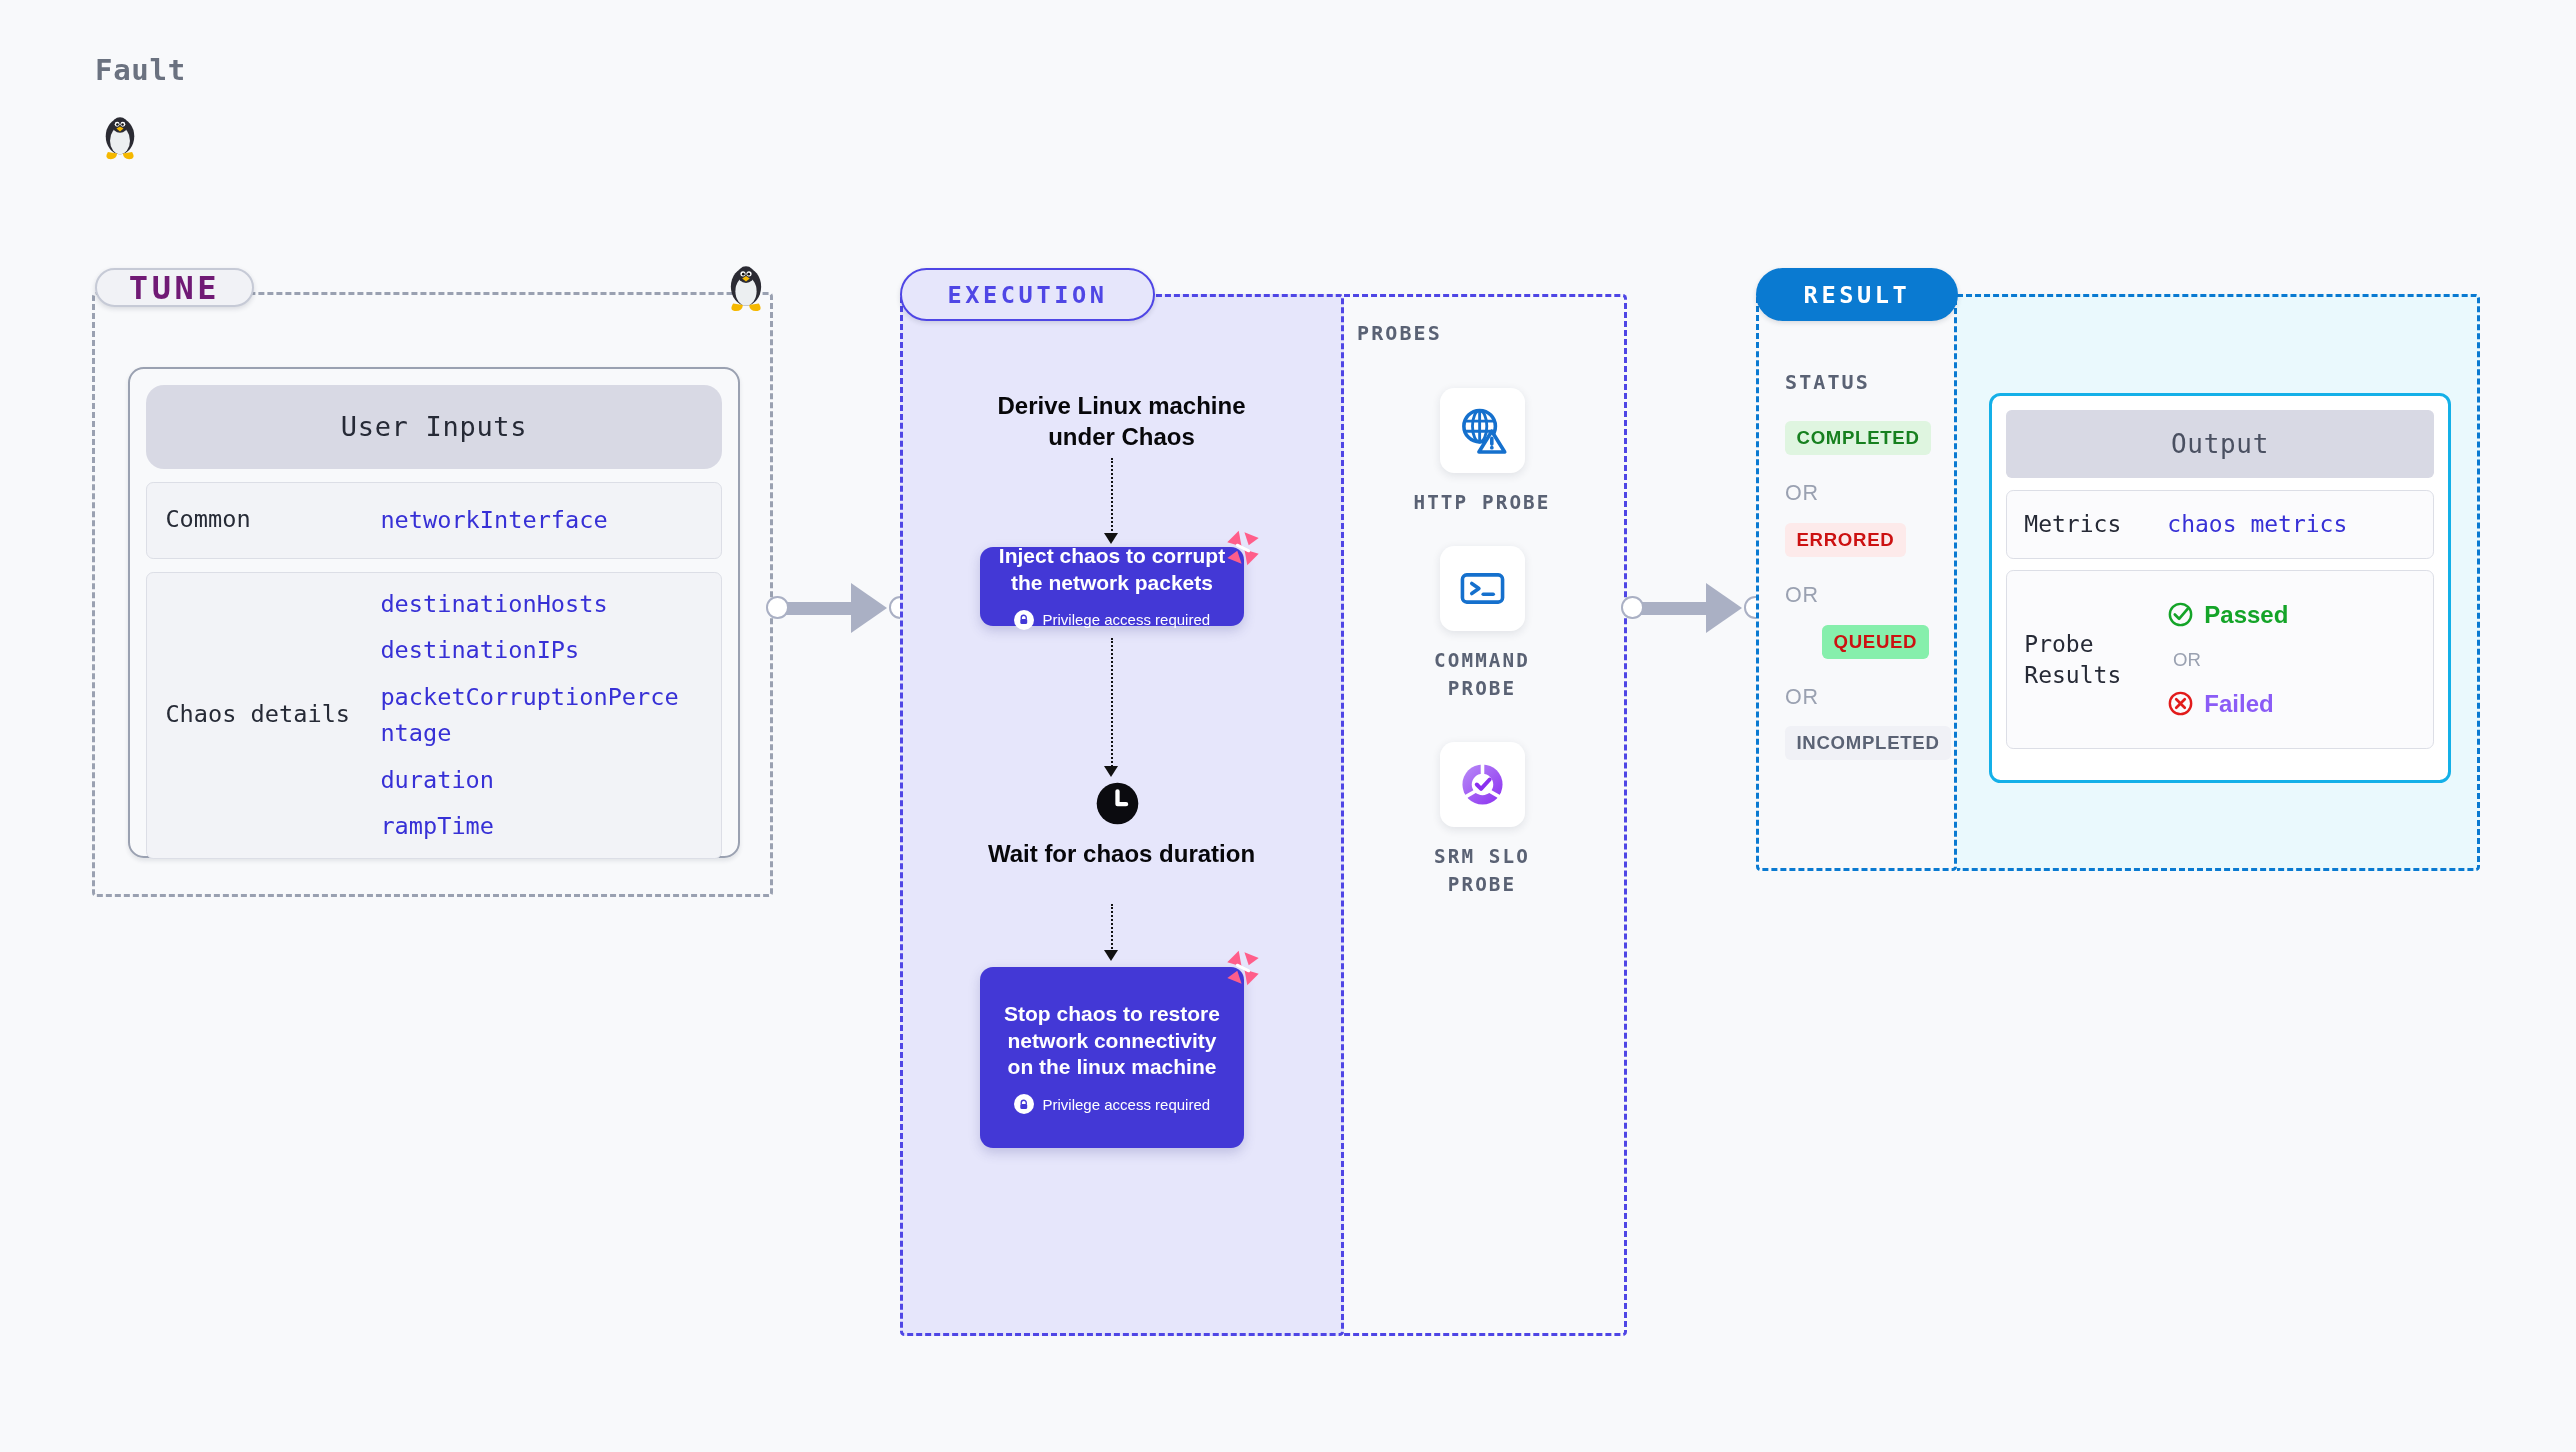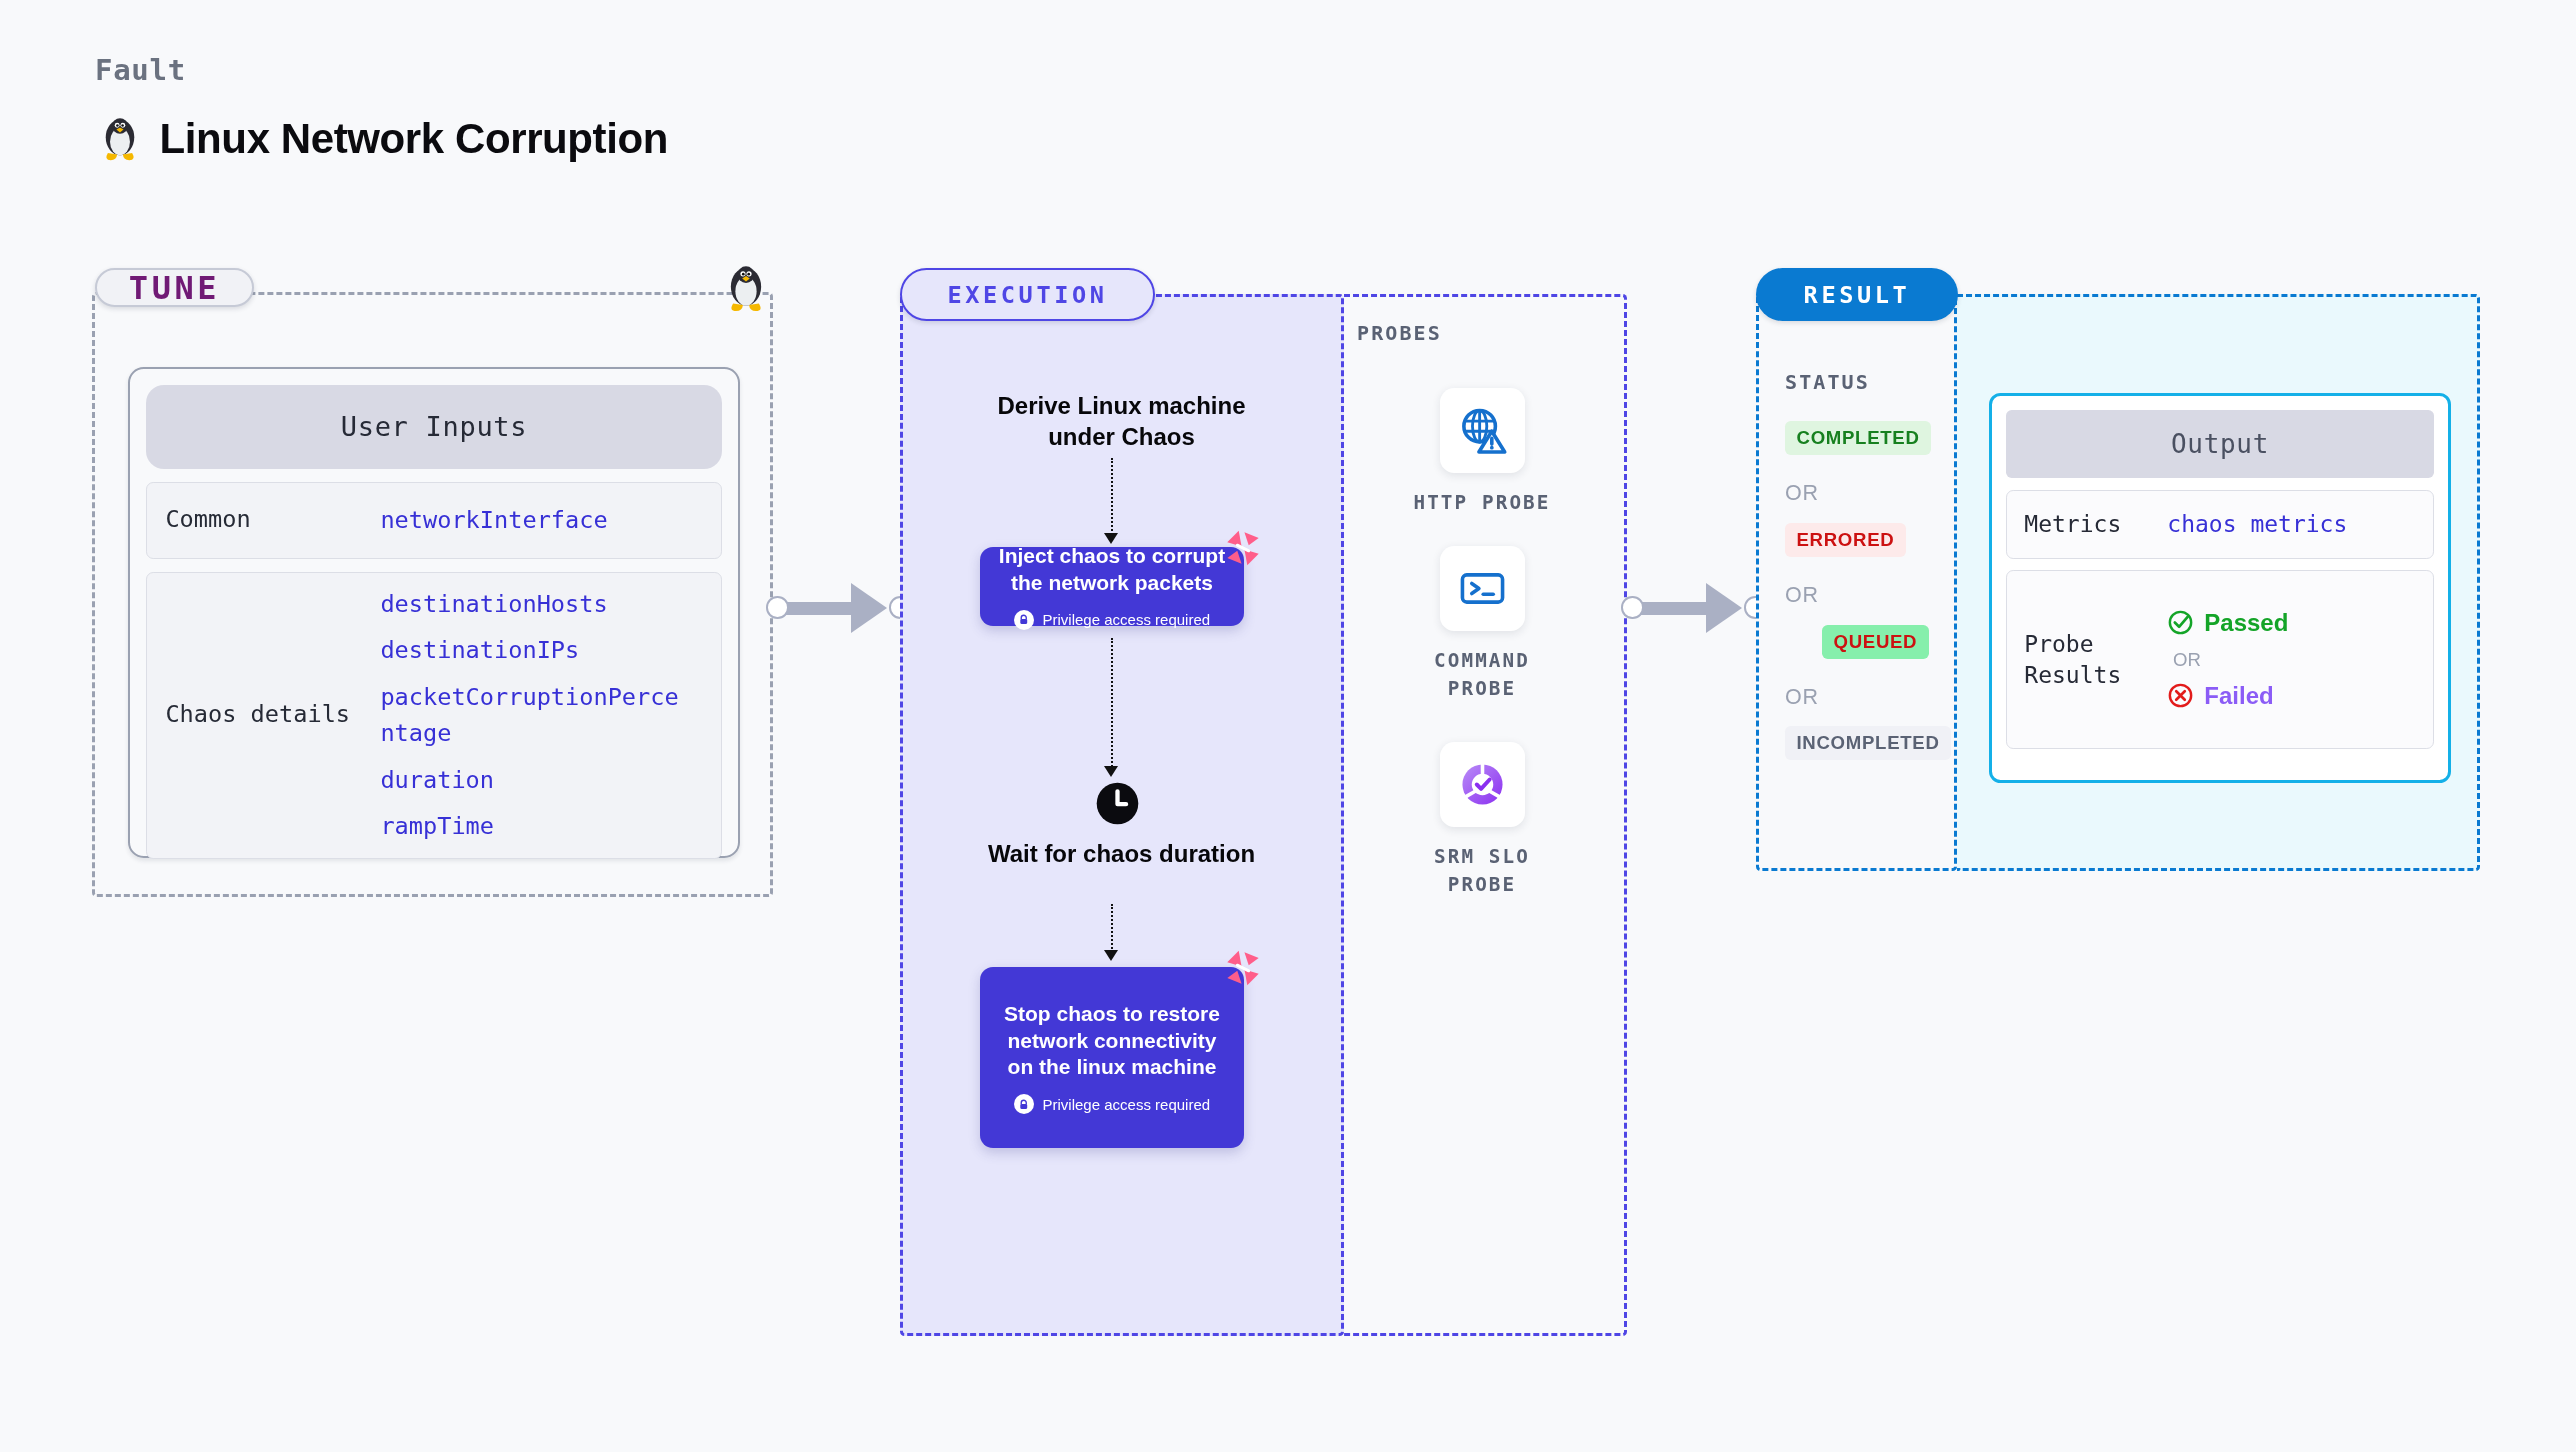--- a/index.html
+++ b/index.html
@@ -358,21 +358,21 @@
     flex: none;
     line-height: 1.35;
   }
   .out-metric-value {
     font-family: "DejaVu Sans Mono", "Liberation Mono", monospace;
     font-size: 23px;
     color: #3730d6;
   }
   #out-row-metrics { height: 69px; }
   #out-row-probes  { height: 179px; }
-  .probe-res-col { display: flex; flex-direction: column; gap: 11px; }
+  .probe-res-col { display: flex; flex-direction: column; gap: 19px; }
   .pr-line { display: flex; align-items: center; gap: 10px; }
   .pr-passed { font-size: 24px; font-weight: bold; color: #14a428; }
   .pr-failed { font-size: 24px; font-weight: bold; color: #8b5cf6; }
   .pr-or { font-size: 18.6px; color: #9aa1b1; padding-left: 5.7px; }
 
   
   .conn { position: absolute; }
   .conn-line {
     position: absolute;
     height: 13px;
@@ -409,21 +409,20 @@
       <circle cx="29" cy="14" r="11" fill="#2b2b33"></circle>
       <circle cx="25" cy="13" r="3.4" fill="#fff"></circle>
         <circle cx="33" cy="13" r="3.4" fill="#fff"></circle>
       <circle cx="25.4" cy="13.4" r="1.8" fill="#111"></circle>
         <circle cx="32.6" cy="13.4" r="1.8" fill="#111"></circle>
       <path d="M24 19 L29 16 L34 19 L29 23 Z" fill="#f5b800"></path>
       <path d="M12 52 Q6 62 16 62 Q24 62 25 54 Z" fill="#f5b800"></path>
       <path d="M46 52 Q52 62 42 62 Q34 62 33 54 Z" fill="#f5b800"></path>
     </svg>
   </span>
-  <span id="title-text">Linux Network Corruption</span>
 </div>
 
 <div id="tune-panel" class="panel"></div>
 <div id="tune-pill" class="pill">TUNE</div>
 
 <div style="position:absolute;left:724px;top:264px;">
   <svg width="44" height="50" viewBox="0 0 58 66">
     <ellipse cx="29" cy="30" rx="20" ry="25" fill="#2b2b33"></ellipse>
     <ellipse cx="29" cy="36" rx="14" ry="19" fill="#eceff1"></ellipse>
     <circle cx="29" cy="14" r="11" fill="#2b2b33"></circle>

